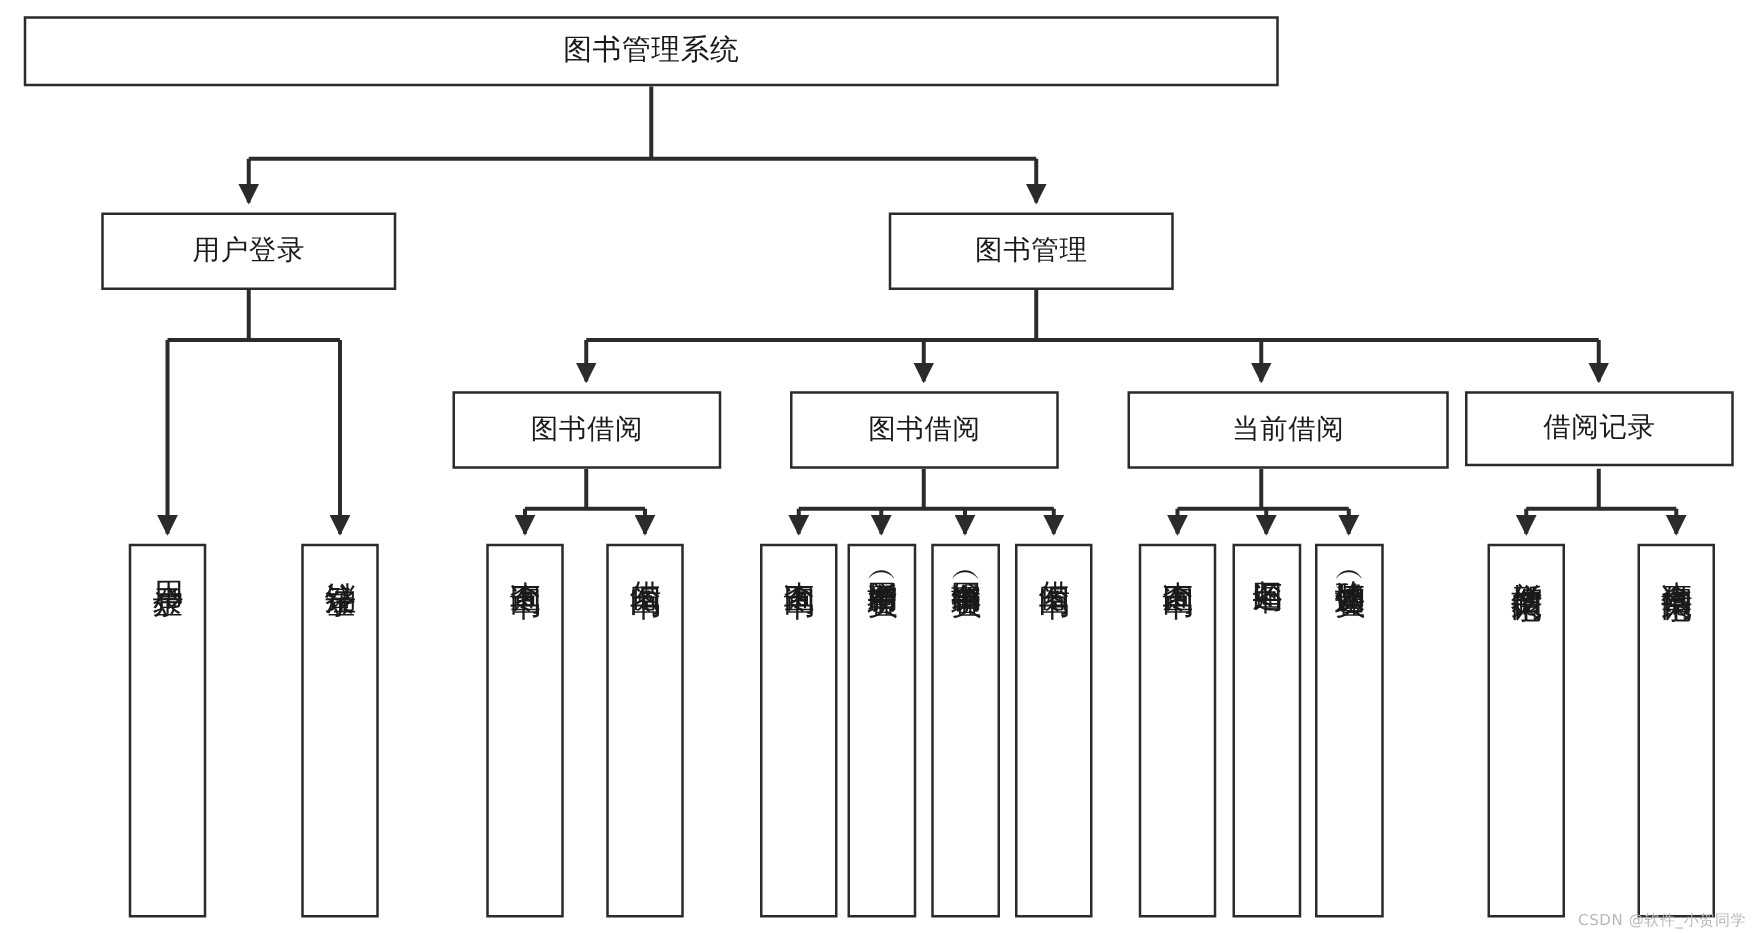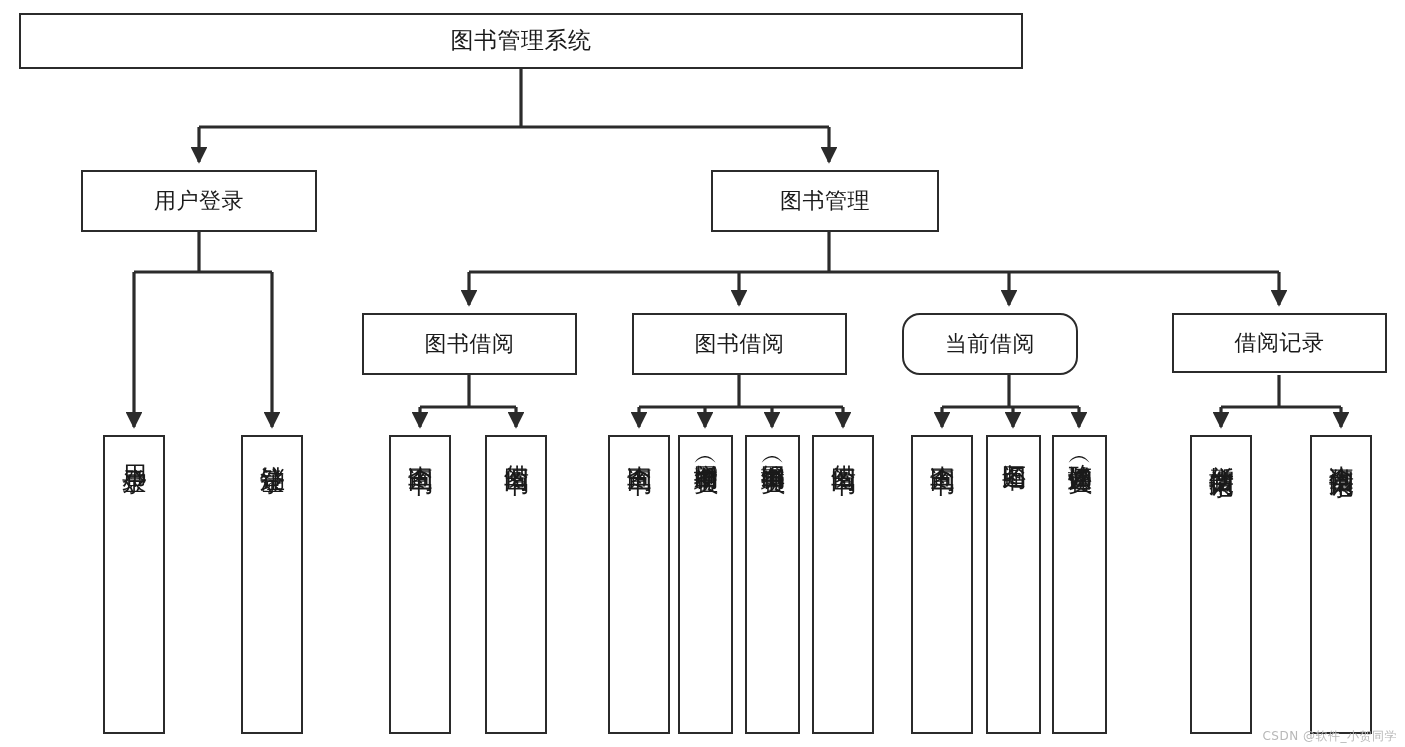--- a/index.html
+++ b/index.html
@@ -144,21 +144,21 @@
   <div class="node horizontal" style="left:711px; top:170px; width:228px; height:62px;">
     <span class="label">图书管理</span>
   </div>
 
   <div class="node horizontal" style="left:362px; top:313px; width:215px; height:62px;">
     <span class="label">图书借阅</span>
   </div>
   <div class="node horizontal" style="left:632px; top:313px; width:215px; height:62px;">
     <span class="label">图书借阅</span>
   </div>
-  <div class="node horizontal" style="left:902px; top:313px; width:176px; height:62px;border-radius:18px;">
+  <div class="node horizontal" style="left:902px; top:313px; width:257px; height:62px;">
     <span class="label">当前借阅</span>
   </div>
   <div class="node horizontal" style="left:1172px; top:313px; width:215px; height:60px;">
     <span class="label">借阅记录</span>
   </div>
 
   <div class="node leaf" style="left:103px; top:435px; width:62px; height:299px;">
     <span class="label">用户登录</span>
   </div>
   <div class="node leaf" style="left:241px; top:435px; width:62px; height:299px;">

